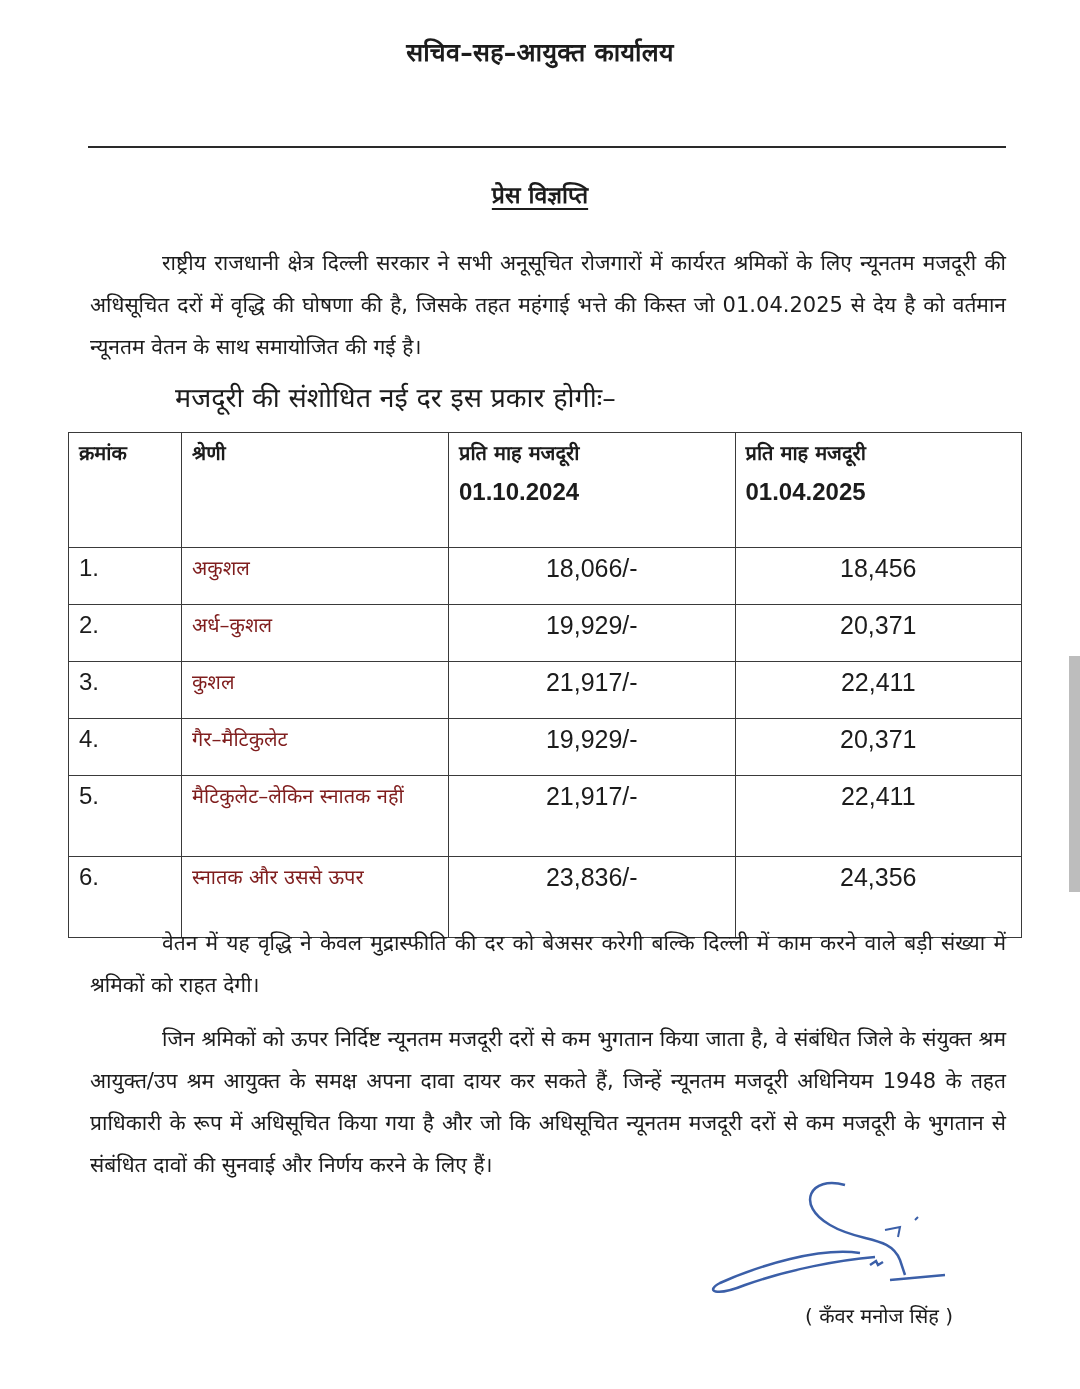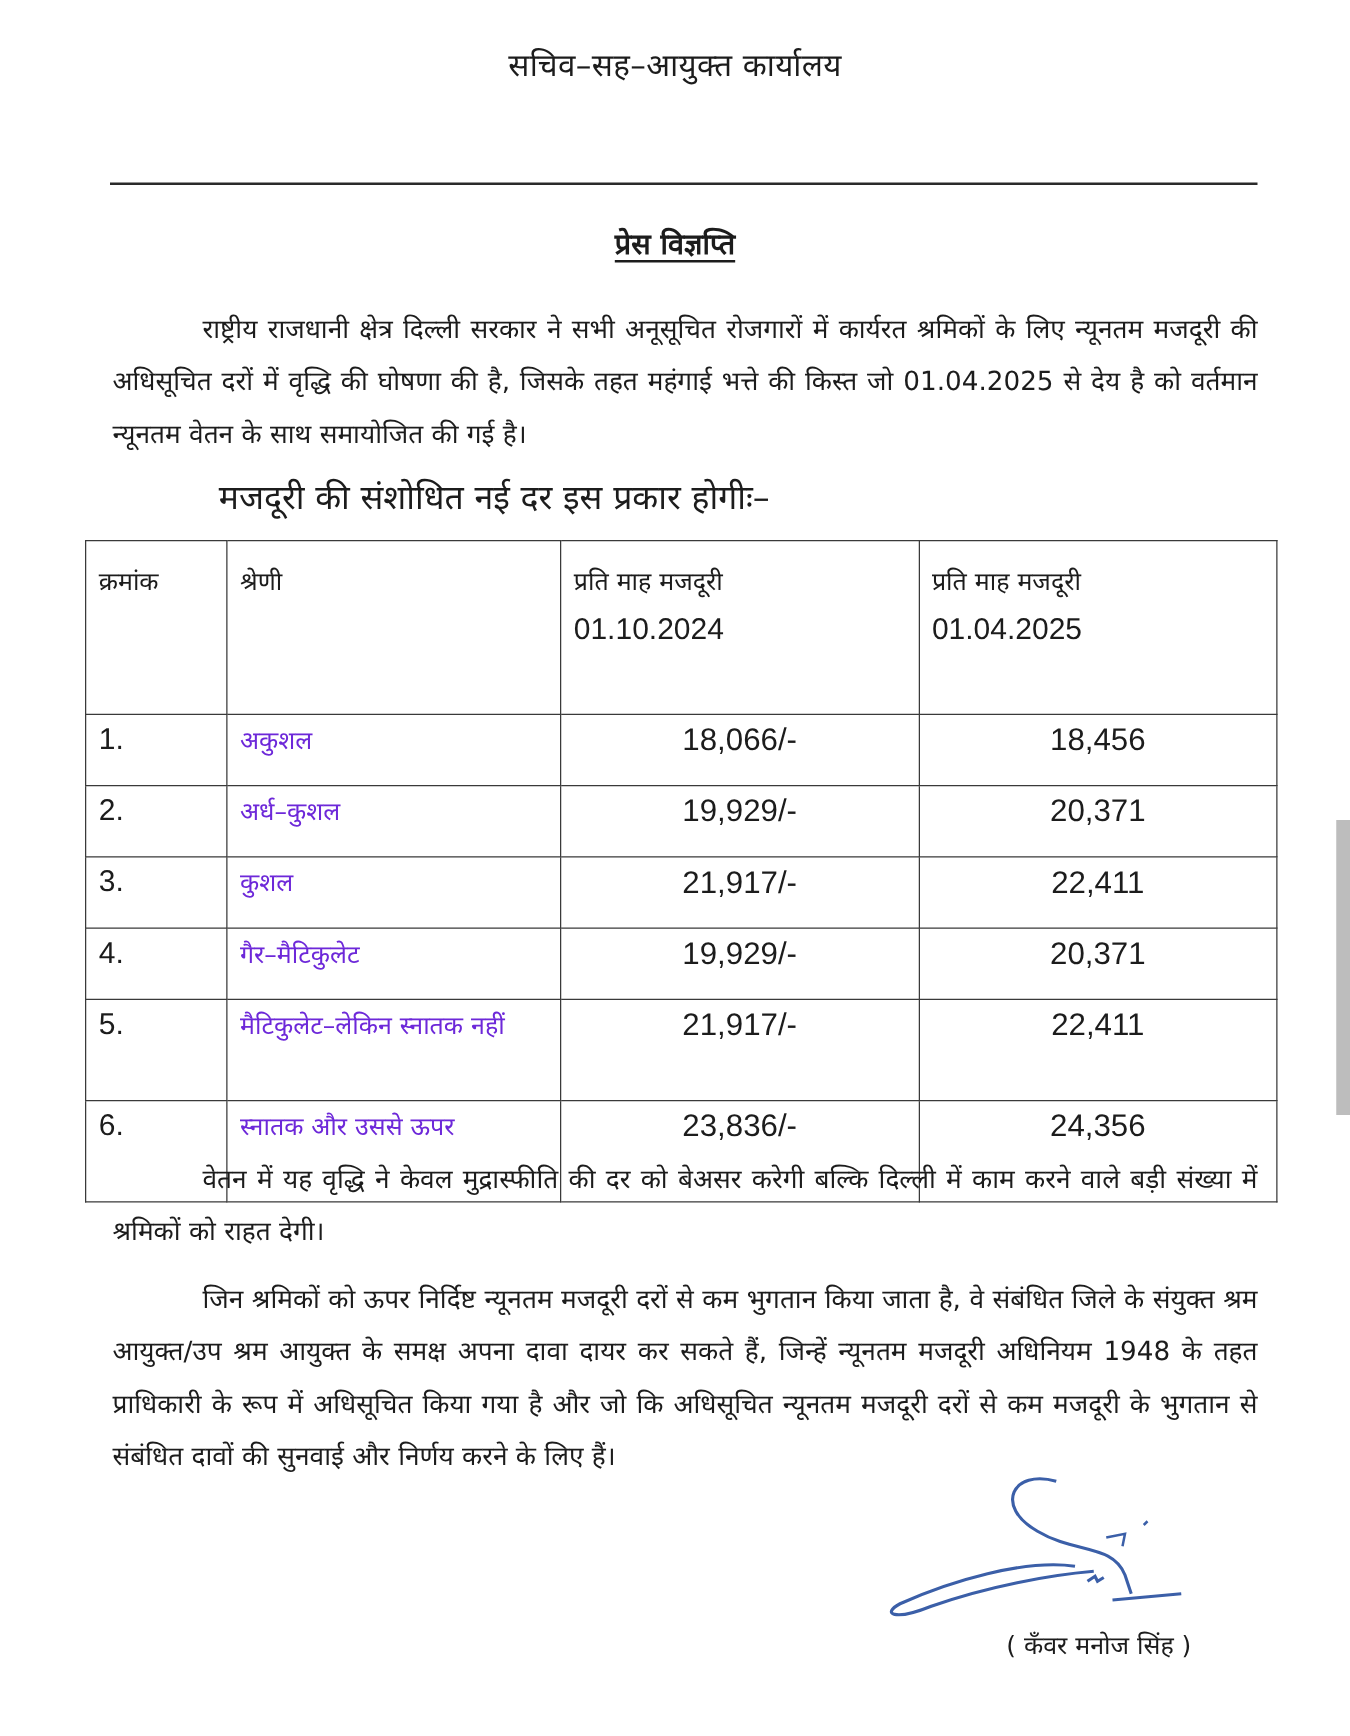--- a/index.html
+++ b/index.html
@@ -1,40 +1,40 @@
 <!DOCTYPE html>
 <html><head>
   <meta charset="utf-8">
   <style>
     html, body { margin: 0; padding: 0; background: #ffffff; }
     body {
       width: 1080px; height: 1389px; position: relative; overflow: hidden;
       font-family: "DejaVu Sans", sans-serif; color: #1c1c1c;
     }
     .header { position: absolute; top: 36px; left: 0; width: 1080px; text-align: center; }
-    .header div { font-size: 25px; line-height: 34px; font-weight: normal; letter-spacing: 0.3px; }
+    .header div { font-size: 25px; line-height: 34px; font-weight: bold; letter-spacing: 0.3px; }
     .header-rule { position: absolute; top: 146px; left: 88px; width: 918px; height: 2px; background: #2a2a2a; }
     .title { position: absolute; top: 178px; left: 0; width: 1080px; text-align: center; }
     .title span { font-size: 23px; font-weight: bold; text-decoration: underline; text-underline-offset: 5px; }
     .para { position: absolute; left: 90px; width: 916px; font-size: 21px; line-height: 42px; text-align: justify; text-indent: 72px; }
     .p1 { top: 242px; }
     .intro { position: absolute; top: 378px; left: 175px; font-size: 27px; }
     table.wages {
       position: absolute; top: 432px; left: 68px; width: 954px;
       border-collapse: collapse; font-size: 22px;
     }
     table.wages td, table.wages th { border: 1.5px solid #3a3a3a; vertical-align: top; }
-    table.wages th { font-weight: normal; font-size: 20px; height: 102px; padding: 18px 10px; }
+    table.wages th { font-weight: bold; font-size: 20px; height: 102px; padding: 6px 10px; }
     th.c-num { width: 92px; text-align: left; }
     th.c-cat { width: 246px; text-align: left; }
     th.c-a, th.c-b { text-align: left; }
     th .date { display: block; margin-top: 12px; font-size: 24px; font-family: "Liberation Sans Narrow", "Liberation Sans", sans-serif; }
     td { padding: 6px 10px; height: 44px; }
     td.num { font-size: 24px; font-family: "Liberation Sans", sans-serif; }
-    td.cat { font-size: 20px; color: #6d28d9; line-height: 28px; }
+    td.cat { font-size: 20px; color: #7f1d1d; line-height: 28px; }
     td.val { text-align: center; font-size: 25px; font-family: "Liberation Sans", sans-serif; }
     tr.tall td { height: 68px; }
     .p2 { top: 922px; }
     .p3 { top: 1018px; }
     .signature { position: absolute; top: 1165px; left: 700px; width: 280px; height: 130px; }
     .signatory { position: absolute; top: 1278px; left: 805px; font-size: 20px; margin-top: 24px; }
     .scrollbar { position: absolute; top: 656px; left: 1069px; width: 11px; height: 236px; background: #bdbdbd; }
   </style>
 </head>
 <body>

